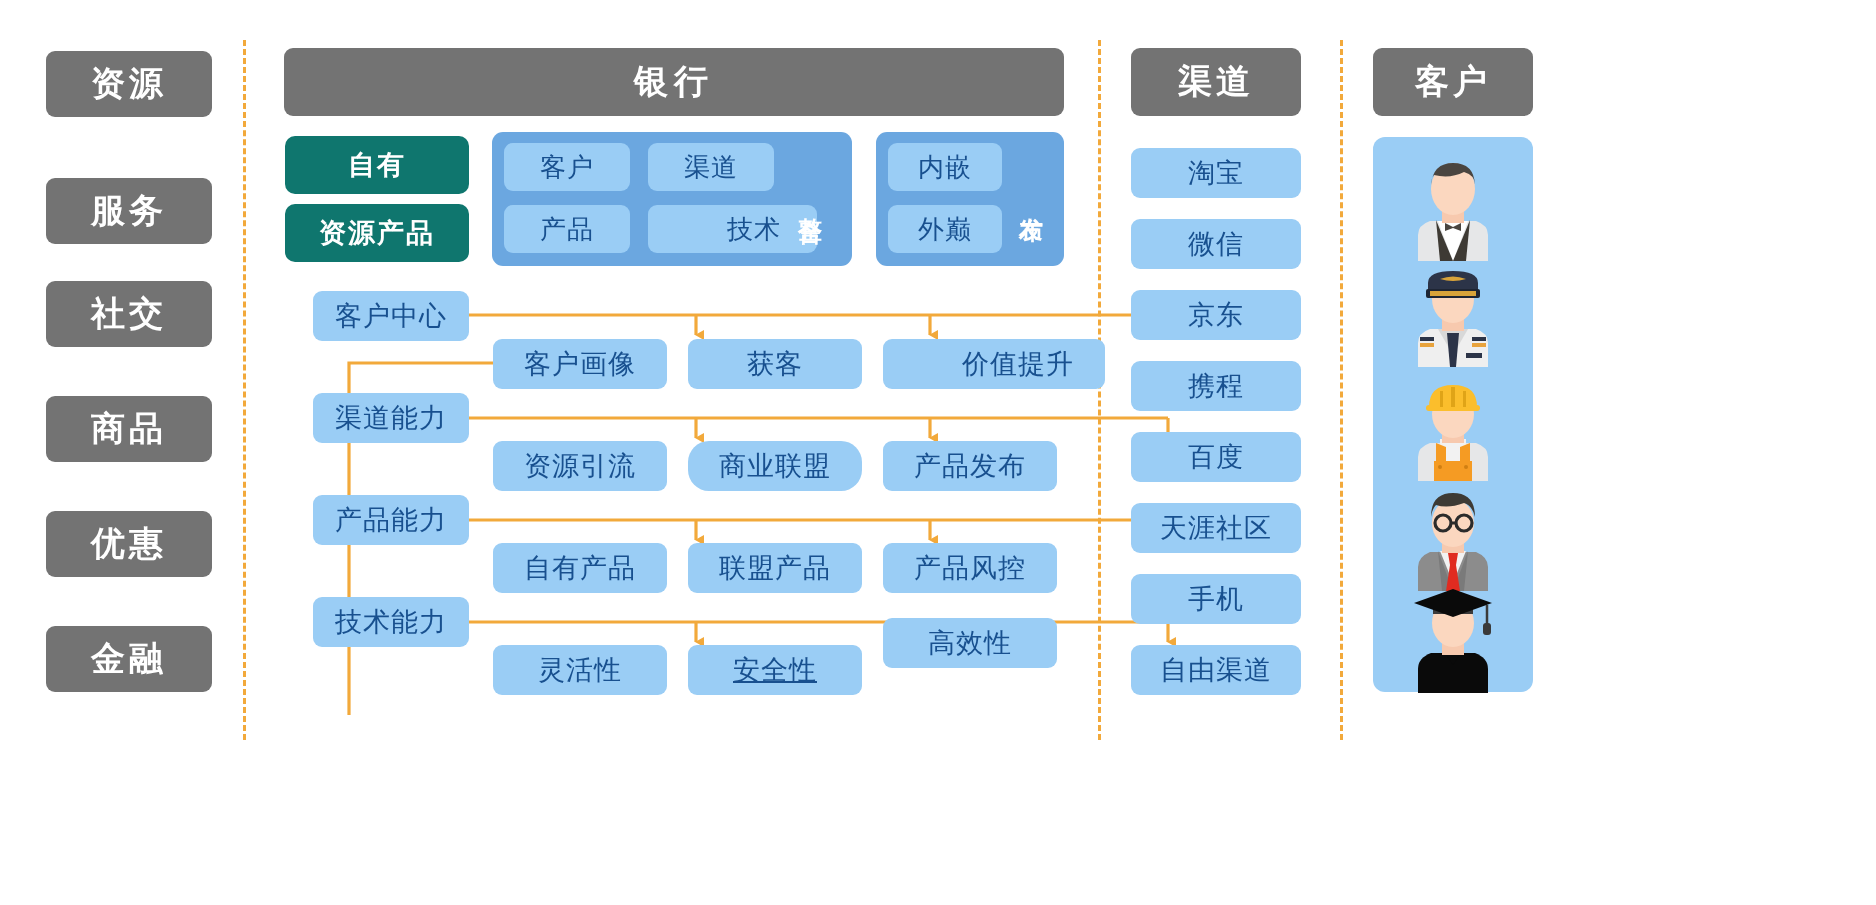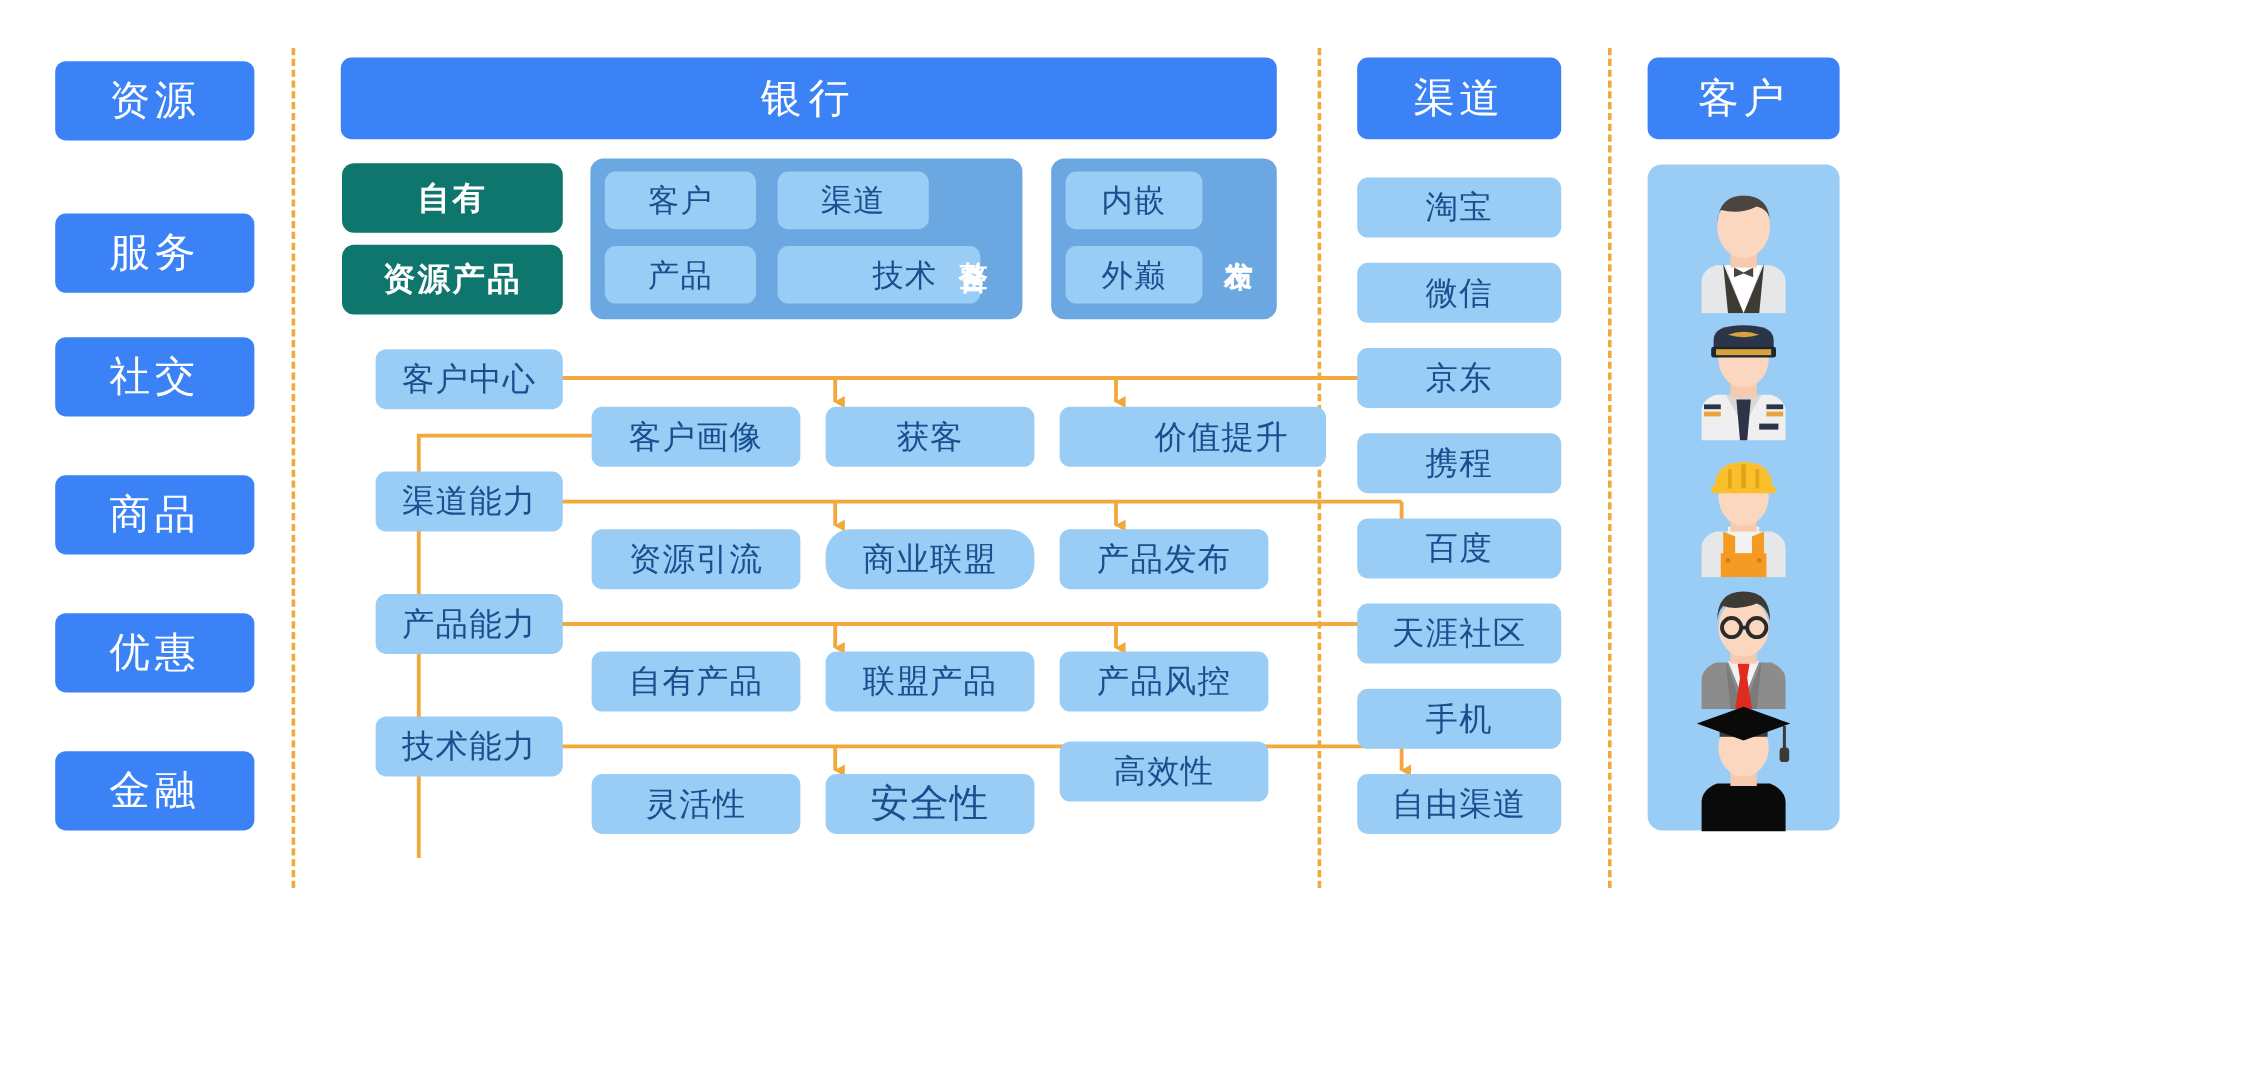--- a/index.html
+++ b/index.html
@@ -4,22 +4,22 @@
 <style>
   html,body{margin:0;padding:0;background:#ffffff;}
   body{
     font-family:"Liberation Sans","DejaVu Sans",sans-serif;
     width:1876px;height:905px;position:relative;overflow:hidden;
   }
   .stage{position:absolute;left:0;top:0;width:1876px;height:905px;}
 
   
   .navy-box{
-    position:absolute;background:#3b82f6;border-radius:9px;
-    color:#ffffff;font-weight:normal;display:flex;align-items:center;justify-content:center;
+    position:absolute;background:#737373;border-radius:9px;
+    color:#ffffff;font-weight:bold;display:flex;align-items:center;justify-content:center;
     letter-spacing:4px;
   }
   .mid-box{
     position:absolute;background:#0f766e;border-radius:10px;
     color:#ffffff;font-weight:bold;display:flex;align-items:center;justify-content:center;
     letter-spacing:2px;
   }
   .light-box{
     position:absolute;background:#9ACDF5;border-radius:9px;
     color:#18508F;display:flex;align-items:center;justify-content:center;
@@ -131,21 +131,21 @@
 
   <div class="light-box" style="left:493px;top:441px;width:174px;height:50px;font-size:27px;">资源引流</div>
   <div class="light-box" style="left:688px;top:441px;width:174px;height:50px;font-size:27px;border-radius:21px;">商业联盟</div>
   <div class="light-box" style="left:883px;top:441px;width:174px;height:50px;font-size:27px;">产品发布</div>
 
   <div class="light-box" style="left:493px;top:543px;width:174px;height:50px;font-size:27px;">自有产品</div>
   <div class="light-box" style="left:688px;top:543px;width:174px;height:50px;font-size:27px;">联盟产品</div>
   <div class="light-box" style="left:883px;top:543px;width:174px;height:50px;font-size:27px;">产品风控</div>
 
   <div class="light-box" style="left:493px;top:645px;width:174px;height:50px;font-size:27px;">灵活性</div>
-  <div class="light-box" style="left:688px;top:645px;width:174px;height:50px;font-size:32px;">安全性</div>
+  <div class="light-box" style="left:688px;top:645px;width:174px;height:50px;font-size:27px;text-decoration:underline;">安全性</div>
   <div class="light-box" style="left:883px;top:618px;width:174px;height:50px;font-size:27px;">高效性</div>
 
   <div class="navy-box" style="left:1131px;top:48px;width:170px;height:68px;font-size:34px;">渠道</div>
 
   <div class="light-box" style="left:1131px;top:148px;width:170px;height:50px;font-size:27px;">淘宝</div>
   <div class="light-box" style="left:1131px;top:219px;width:170px;height:50px;font-size:27px;">微信</div>
   <div class="light-box" style="left:1131px;top:290px;width:170px;height:50px;font-size:27px;">京东</div>
   <div class="light-box" style="left:1131px;top:361px;width:170px;height:50px;font-size:27px;">携程</div>
   <div class="light-box" style="left:1131px;top:432px;width:170px;height:50px;font-size:27px;">百度</div>
   <div class="light-box" style="left:1131px;top:503px;width:170px;height:50px;font-size:27px;">天涯社区</div>

